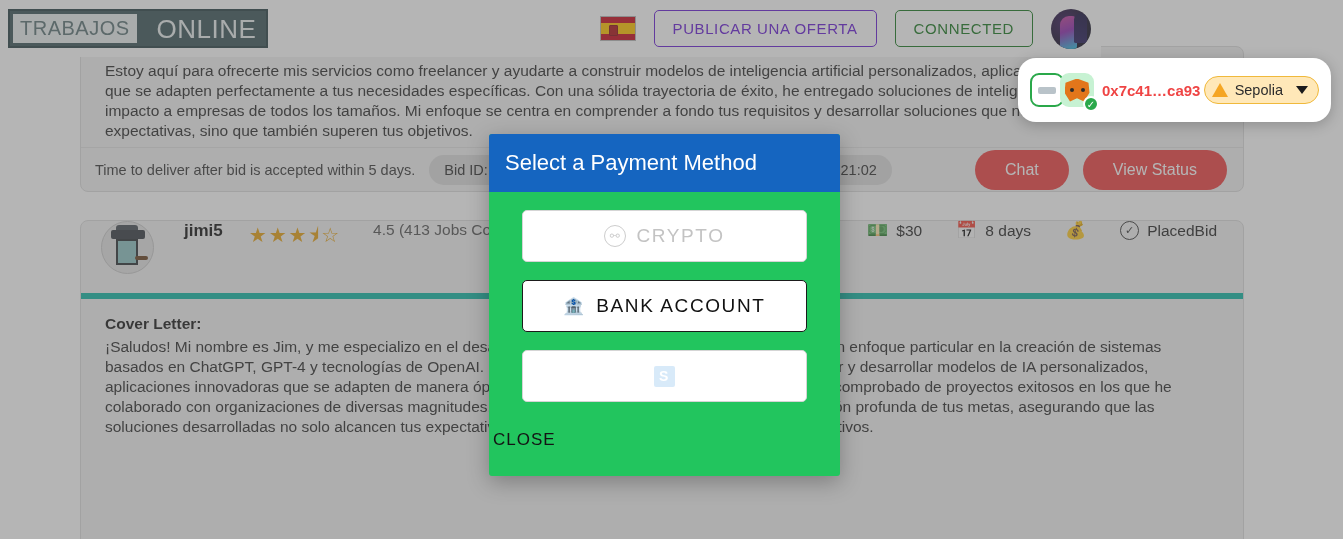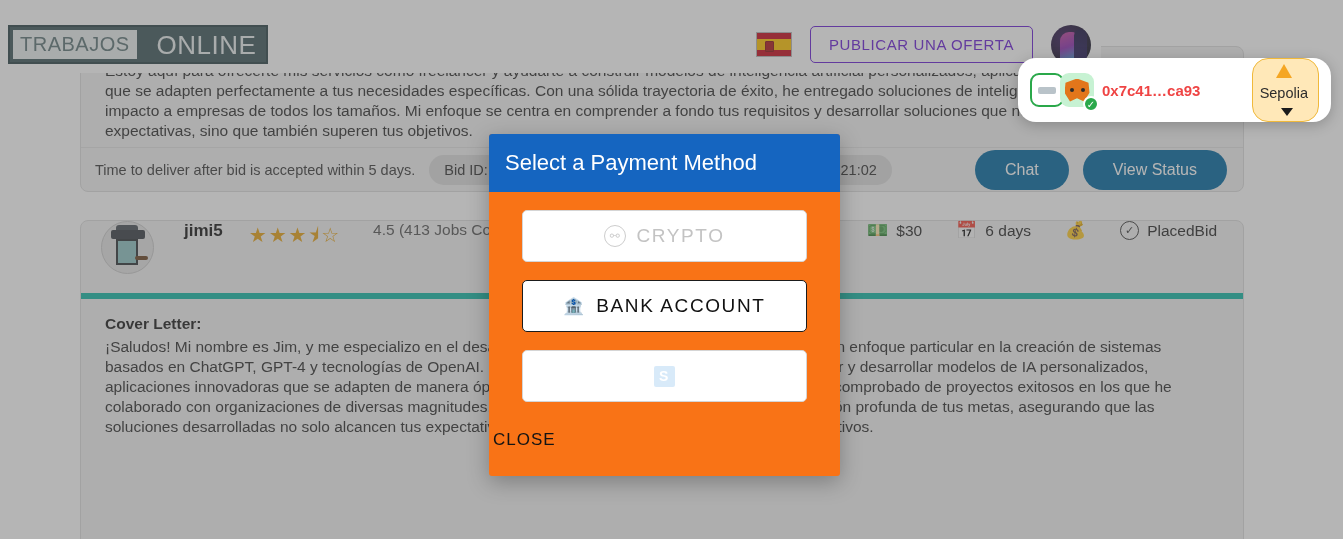--- a/index.html
+++ b/index.html
@@ -18,21 +18,21 @@
   
   #dim-layer {
     position: absolute; inset: 0;
     background: rgba(90,90,90,0.45);
     z-index: 50;
     pointer-events: none;
   }
 
   
   .site-header {
-    position: absolute; top: 16px; left: 0;
+    position: absolute; top: 0; left: 0;
     width: 1101px; height: 57px;
     background: #fff;
     display: flex; align-items: center;
     z-index: 10;
   }
   .logo {
     margin-left: 8px;
     display: flex; align-items: center;
     background: #3e585c;
     border: 2px solid #2d4447;
@@ -149,21 +149,21 @@
   .pill {
     background: #dcdcdc;
     color: #333;
     border-radius: 16px;
     padding: 7px 15px;
     font-size: 14.5px;
     white-space: nowrap;
   }
   .meta-actions { margin-left: auto; display: flex; gap: 14px; padding-right: 2px; }
   .btn-blue {
-    background: #0369a1;
+    background: #ef4444;
     color: #fff;
     border: none;
     border-radius: 20px;
     font-size: 16px;
     padding: 11px 30px;
     cursor: pointer;
   }
 
   
   .card-2 {
@@ -277,42 +277,41 @@
   }
   .wl-addr { font-weight: bold; font-size: 15px; color: #ef4444; margin-left: 8px; white-space: nowrap; }
   .wl-net {
     margin-left: auto;
     display: flex; align-items: center; gap: 7px;
     background: #ffe8b8;
     border: 1px solid #f0b93b;
     border-radius: 16px;
     padding: 5px 10px 5px 7px;
     cursor: pointer;
-    flex-direction: column;
   }
   .wl-tri {
     width: 0; height: 0;
     border-left: 8px solid transparent; border-right: 8px solid transparent;
     border-bottom: 14px solid #f5a623;
     position: relative;
   }
   .wl-netname { font-size: 14.5px; color: #2c2c2c; }
   .wl-caret {
     width: 0; height: 0;
     border-left: 6px solid transparent; border-right: 6px solid transparent;
     border-top: 8px solid #1b1b1b;
     margin-left: 6px;
   }
 
   
   .modal {
     position: absolute;
     left: 489px; top: 134px;
     width: 351px; height: 342px;
-    background: #f97316;
+    background: #22c55e;
     box-shadow: 0 6px 22px rgba(0,0,0,0.28);
     border-radius: 3px;
     z-index: 200;
     display: flex; flex-direction: column;
     overflow: hidden;
   }
   .modal-header {
     background: #1565c0;
     color: #fff;
     height: 58px;
@@ -375,20 +374,21 @@
 <div id="page-root">
 
   <div class="site-header">
     <div class="logo">
       <span class="logo-a">TRABAJOS</span>
       <span class="logo-b">ONLINE</span>
     </div>
     <div class="header-right">
       <div class="flag-es"></div>
       <button class="btn-outline-purple">PUBLICAR UNA OFERTA</button>
+      <button class="btn-outline-green">CONNECTED</button>
       <div class="avatar-header"></div>
     </div>
   </div>
 
   <div class="content">
 
     <div class="card-top">
       <div class="para">Estoy aquí para ofrecerte mis servicios como freelancer y ayudarte a construir modelos de inteligencia artificial personalizados, aplicaciones y automatizaciones que se adapten perfectamente a tus necesidades específicas. Con una sólida trayectoria de éxito, he entregado soluciones de inteligencia artificial de alto impacto a empresas de todos los tamaños. Mi enfoque se centra en comprender a fondo tus requisitos y desarrollar soluciones que no solo cumplan con tus expectativas, sino que también superen tus objetivos.</div>
       <div class="meta-bar" style="position:absolute; bottom:0; left:0; right:0;">
         <span class="meta-text">Time to deliver after bid is accepted within 5 days.</span>
@@ -412,21 +412,21 @@
         <span class="uname">jimi5</span>
         <span class="stars">★★★⯨☆</span>
         <span class="rating-text">4.5 (413 Jobs Completed)</span>
         <span class="bid-stats">
           <span class="stat">
             <span class="ico">💵</span>
             <span>$30</span>
           </span>
           <span class="stat">
             <span class="ico">📅</span>
-            <span>6 days</span>
+            <span>8 days</span>
           </span>
           <span class="stat">
             <span class="ico">💰</span>
           </span>
           <span class="stat">
             <span class="ico-check">✓</span>
             <span>PlacedBid</span>
           </span>
         </span>
       </div>

